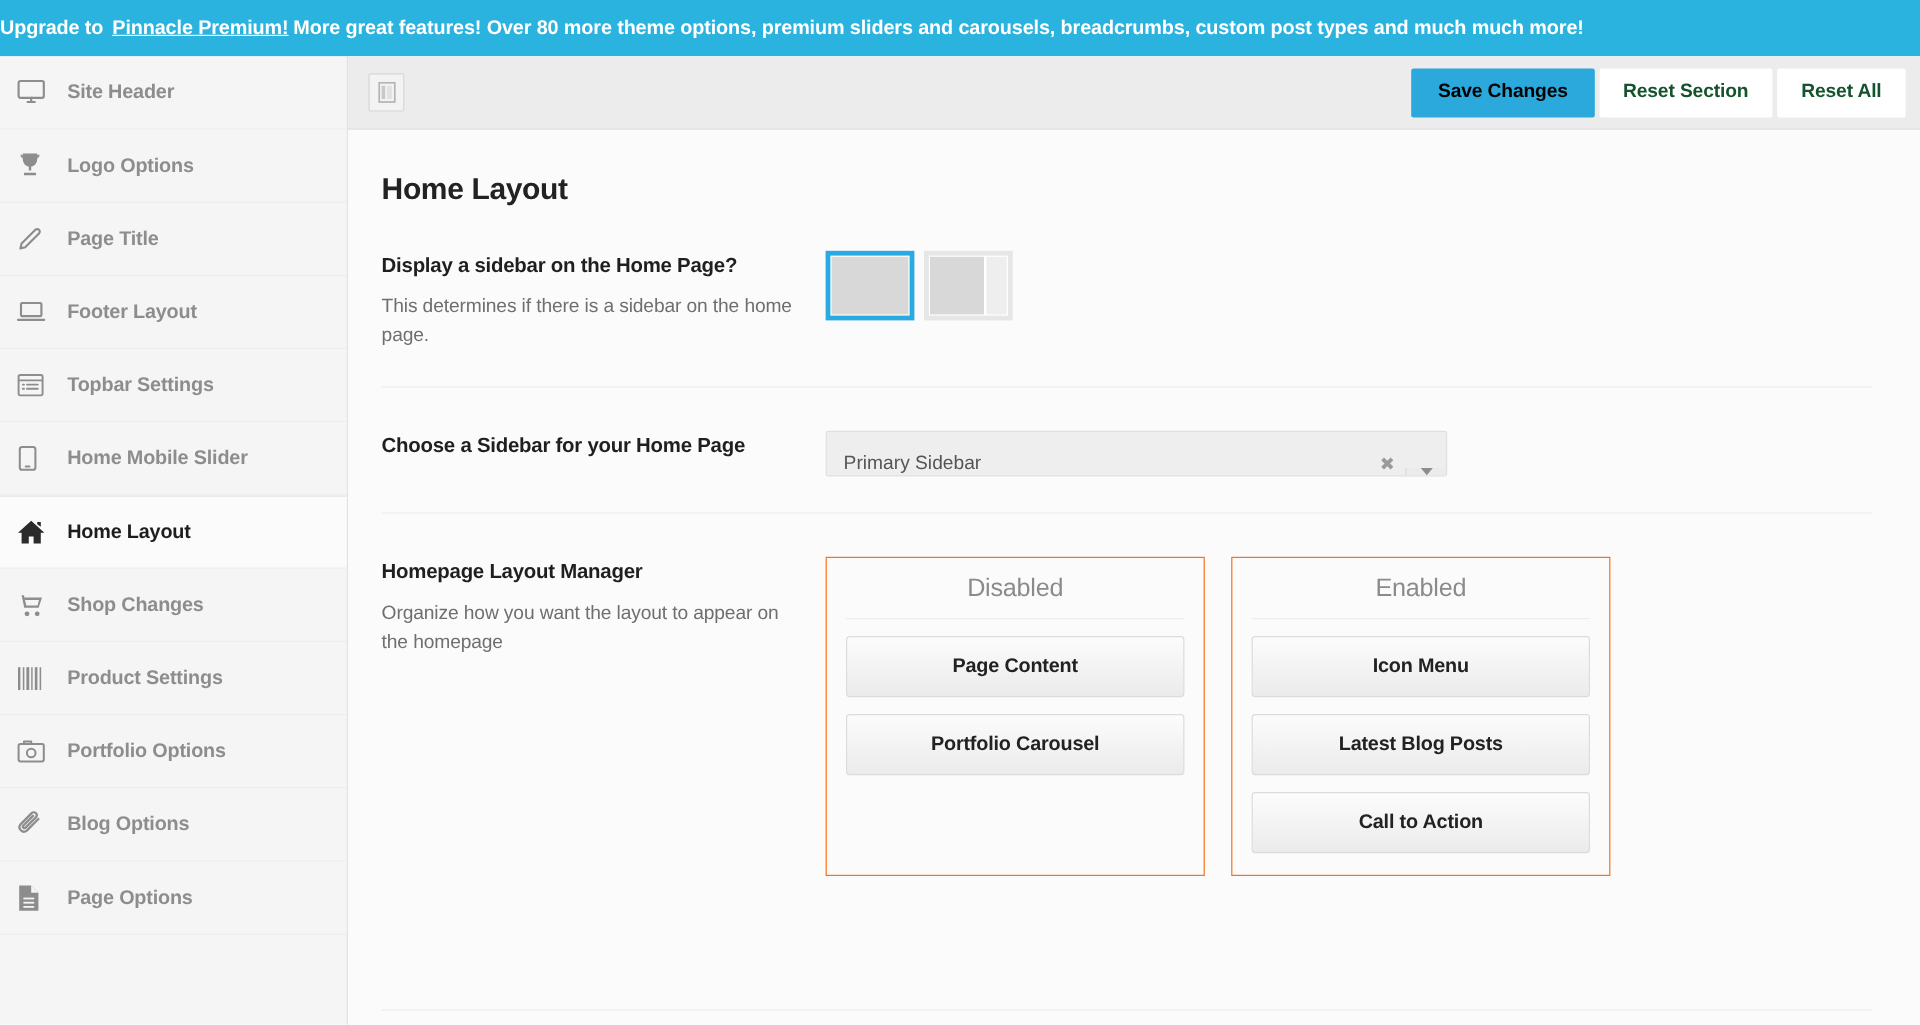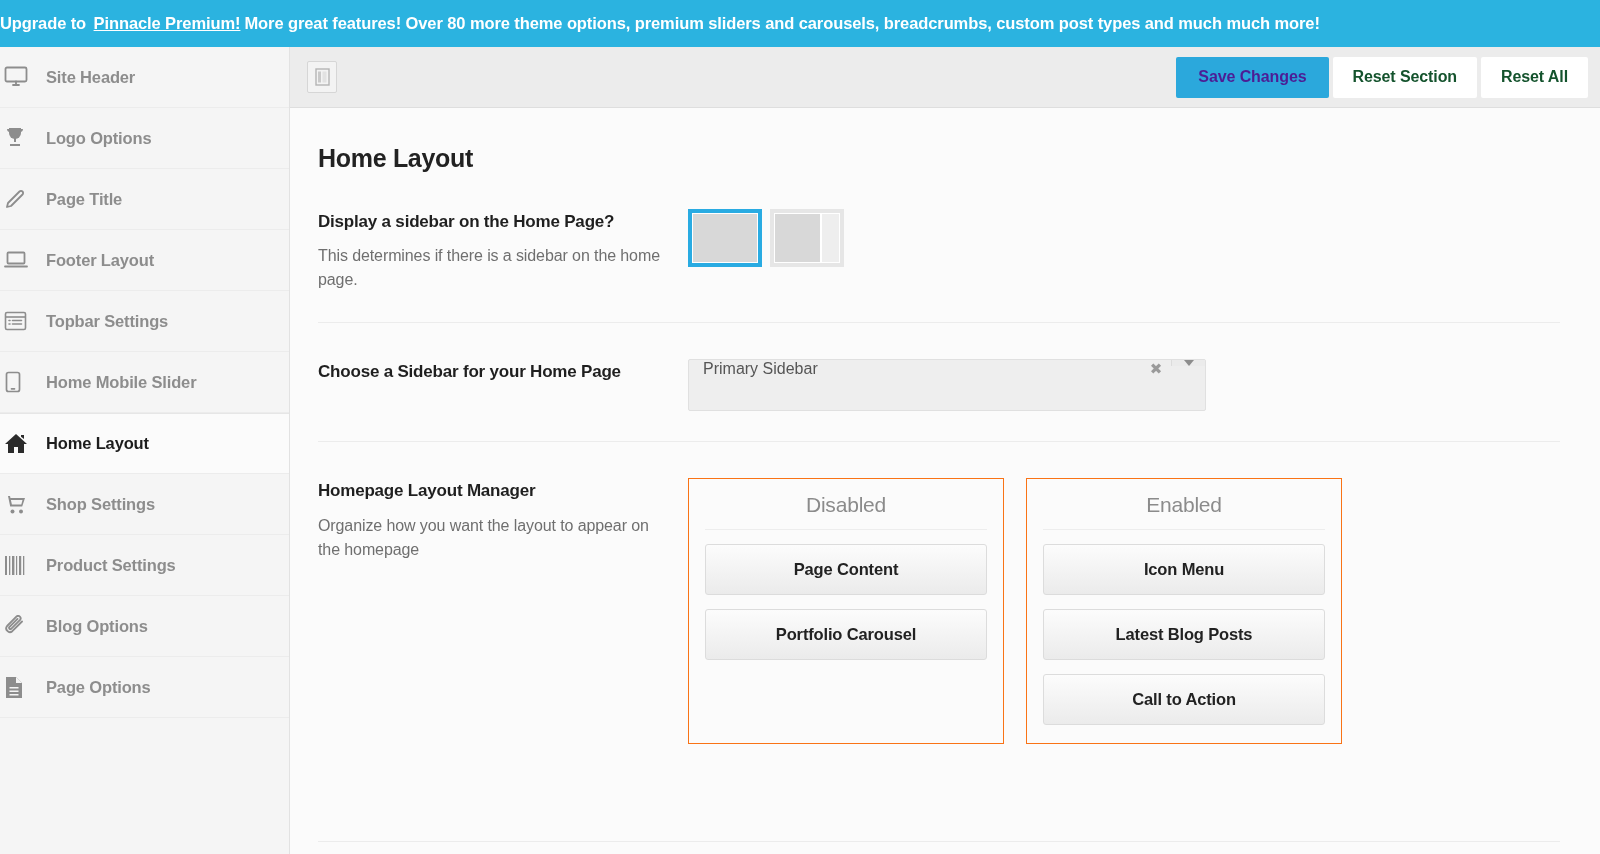--- a/index.html
+++ b/index.html
@@ -43,21 +43,21 @@
     width: 290px;
     flex: 0 0 290px;
     background: #f5f5f5;
     border-right: 1px solid #e2e2e2;
     overflow: hidden;
   }
   .nav-item {
     height: 61px;
     display: flex;
     align-items: center;
-    padding-left: 4px;
+    padding-left: 14px;
     border-bottom: 1px solid #ececec;
     cursor: pointer;
     background: #f5f5f5;
   }
   .nav-item.active {
     background: #fbfbfb;
     border-top: 1px solid #e6e6e6;
   }
   .nav-icon {
     width: 42px;
@@ -113,21 +113,21 @@
     align-items: center;
     justify-content: center;
     font-size: 16px;
     font-weight: 700;
     cursor: pointer;
     border: none;
     letter-spacing: -0.1px;
   }
   .btn-save {
     background: #2BA8DC;
-    color: #4c1d95;
+    color: #000000;
     padding: 0 22px;
     border-radius: 2px;
     margin-left: 43px;
   }
   .btn-reset {
     background: #ffffff;
     color: #14532d;
     padding: 0 20px;
     border-radius: 2px;
     margin-left: 4px;
@@ -199,23 +199,23 @@
   .thumb .block-side {
     background: #eeeeee;
     width: 17px;
     flex: 0 0 17px;
     margin-left: 2px;
   }
 
   
   .select-wrap {
     width: 518px;
-    height: 52px;
-    display: flex;
-    align-items: flex-start;
+    height: 38px;
+    display: flex;
+    align-items: flex-end;
     background: #eeeeee;
     border: 1px solid #e0e0e0;
     border-radius: 2px;
     cursor: pointer;
   }
   .select-value {
     flex: 1 1 auto;
     display: flex;
     align-items: center;
     padding-left: 14px;
@@ -374,37 +374,47 @@
     </div>
 
     <div class="nav-item">
       <span class="nav-icon">
         <svg width="24" height="21" viewBox="0 0 24 21" fill="currentColor">
           <path d="M1 2h3l2.2 10.5h12L21 4H6.5l.4 2h11.6l-1.2 4.5H7.9L6 2z"></path>
           <circle cx="8.5" cy="17.5" r="2"></circle>
             <circle cx="17" cy="17.5" r="2"></circle>
         </svg>
       </span>
-      <span class="nav-label">Shop Settings</span>
+      <span class="nav-label">Shop Changes</span>
     </div>
 
     <div class="nav-item">
       <span class="nav-icon">
         <svg width="22" height="21" viewBox="0 0 22 21" fill="currentColor">
           <rect x="1" y="1" width="2" height="19"></rect>
             <rect x="5" y="1" width="1.3" height="19"></rect>
           <rect x="8" y="1" width="2.4" height="19"></rect>
             <rect x="12" y="1" width="1.2" height="19"></rect>
           <rect x="15" y="1" width="2.2" height="19"></rect>
             <rect x="19" y="1" width="1.3" height="19"></rect>
         </svg>
       </span>
       <span class="nav-label">Product Settings</span>
     </div>
 
+    <div class="nav-item">
+      <span class="nav-icon">
+        <svg width="24" height="20" viewBox="0 0 24 20" fill="none" stroke="currentColor" stroke-width="1.7">
+          <rect x="1.5" y="4" width="21" height="14.5" rx="1.5"></rect>
+          <path d="M6 4V2h6v2" stroke-linejoin="round"></path>
+          <circle cx="12" cy="11.5" r="3.6"></circle>
+        </svg>
+      </span>
+      <span class="nav-label">Portfolio Options</span>
+    </div>
 
     <div class="nav-item">
       <span class="nav-icon">
         <svg width="22" height="22" viewBox="0 0 22 22" fill="none" stroke="currentColor" stroke-width="1.9">
           <path d="M18 6.5L8.3 16.2a3.7 3.7 0 0 1-5.2-5.2L12.6 1.4a2.5 2.5 0 0 1 3.5 3.5l-9 9a1.3 1.3 0 0 1-1.8-1.8l8.2-8.2" stroke-linecap="round" stroke-linejoin="round"></path>
         </svg>
       </span>
       <span class="nav-label">Blog Options</span>
     </div>
 

